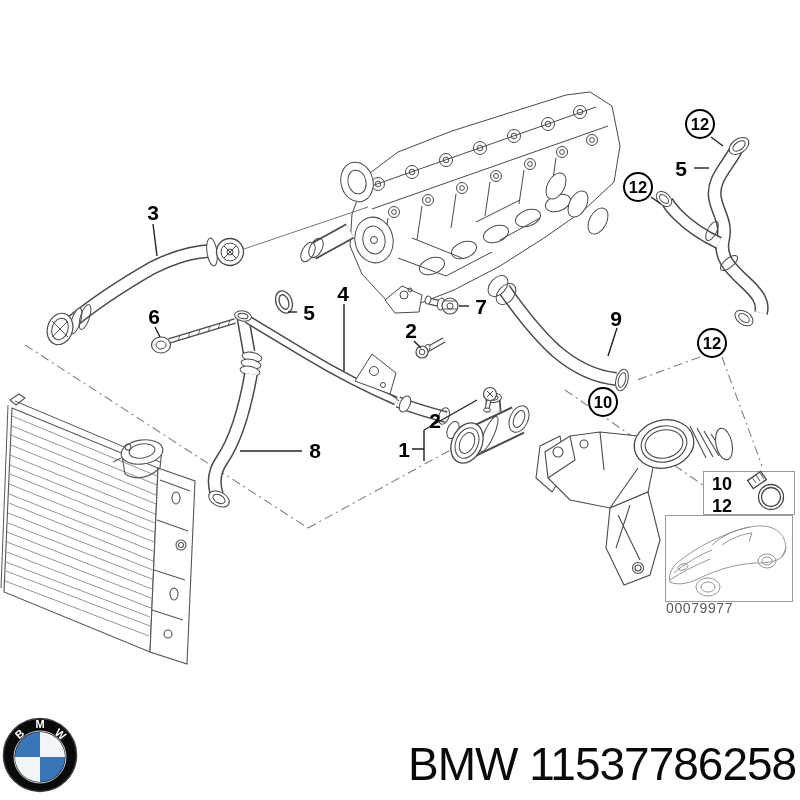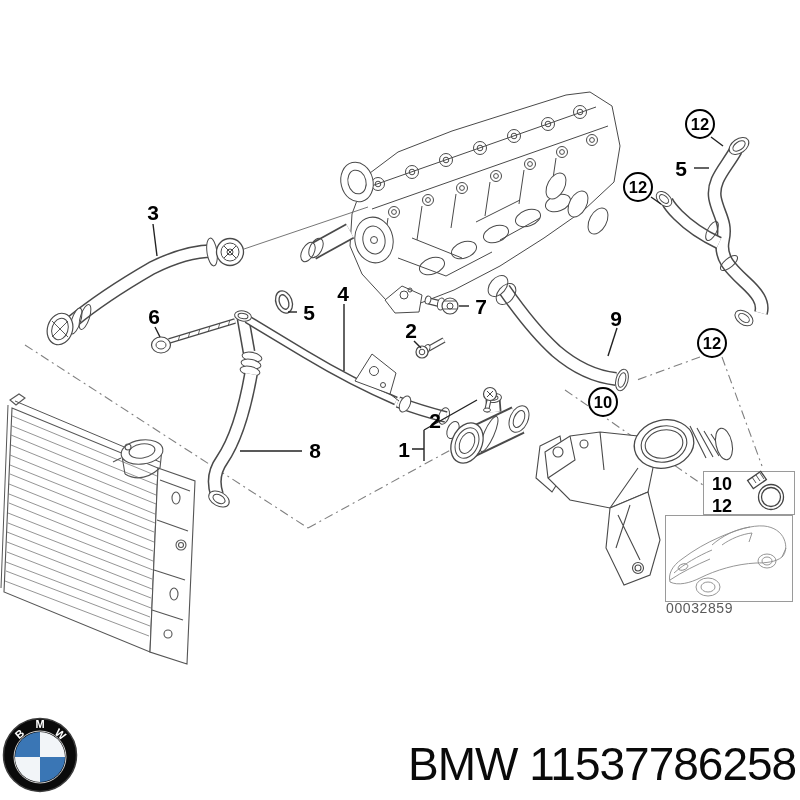--- a/index.html
+++ b/index.html
@@ -337,21 +337,21 @@
 <div class="callout" style="left:616px;top:318px">9</div>
 <div class="callout" style="left:681px;top:168px">5</div>
 <div class="callout circled" style="left:700px;top:124px">12</div>
 <div class="callout circled" style="left:638px;top:187px">12</div>
 <div class="callout circled" style="left:712px;top:343px">12</div>
 <div class="callout circled" style="left:603px;top:402px">10</div>
 
 <div class="boxnum" style="left:722px;top:484px">10</div>
 <div class="boxnum" style="left:722px;top:506px">12</div>
 
-<div class="image-code">00032859</div>
+<div class="image-code">00079977</div>
 
 <svg class="logo" width="76" height="82" viewBox="0 0 76 82">
   <circle cx="38" cy="40" r="36.5" fill="#0a0a0a"></circle>
   <circle cx="38" cy="40" r="36.5" fill="none" stroke="#3c3c3c" stroke-width="1.5"></circle>
   <circle cx="38" cy="42" r="26" fill="none" stroke="#cfcfcf" stroke-width="1"></circle>
   <path d="M38,42 L13,42 A25,25 0 0 1 38,17 Z" fill="#3a76b5"></path>
   <path d="M38,42 L38,17 A25,25 0 0 1 63,42 Z" fill="#f2f5f8"></path>
   <path d="M38,42 L63,42 A25,25 0 0 1 38,67 Z" fill="#3a76b5"></path>
   <path d="M38,42 L38,67 A25,25 0 0 1 13,42 Z" fill="#f2f5f8"></path>
   <text x="20" y="22" font-size="11" font-weight="bold" fill="#fff" text-anchor="middle" transform="rotate(-40 20 22)">B</text>

